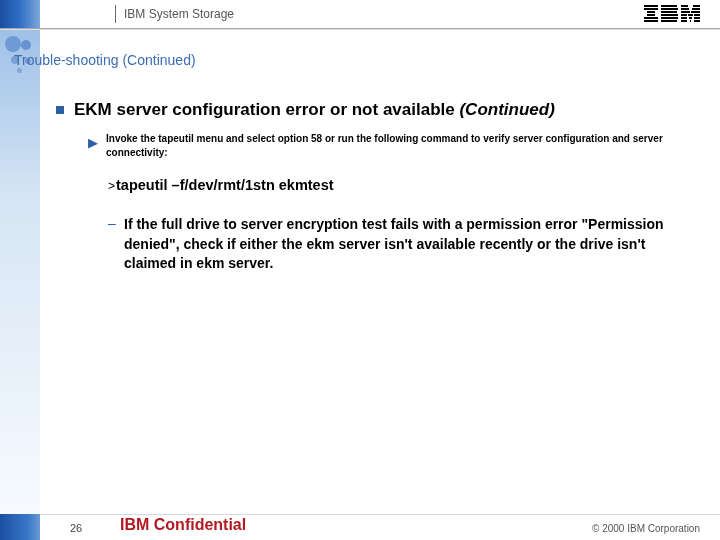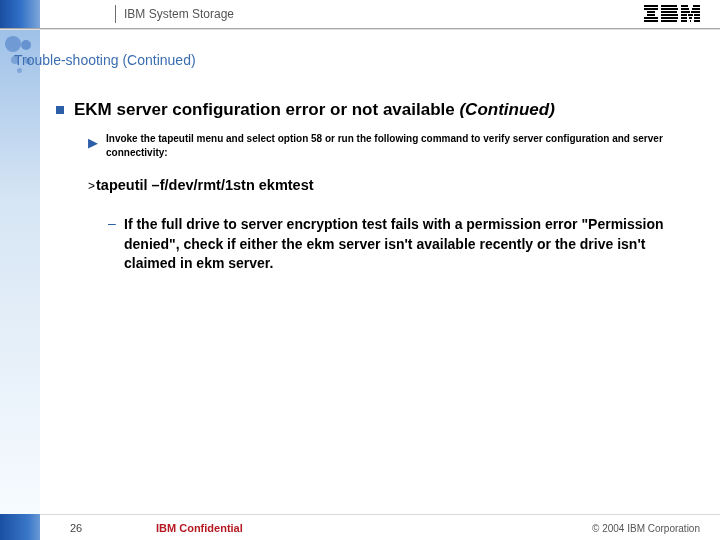--- a/index.html
+++ b/index.html
@@ -37,34 +37,34 @@
 
   .lvl1 { position: relative; padding-left: 18px; margin-bottom: 12px; }
   .lvl1 .bullet { position: absolute; left: 0; top: 6px; width: 8px; height: 8px; background: #2d5ea8; }
   .lvl1 .txt { font-size: 17px; font-weight: 700; color: #000; }
   .lvl1 .txt .it { font-style: italic; }
 
   .lvl2 { position: relative; margin-left: 32px; padding-left: 18px; margin-top: 10px; }
   .lvl2 .arrow { position: absolute; left: 0; top: 3px; font-size: 13px; color: #2d5ea8; }
   .lvl2 .txt { font-size: 10px; font-weight: 700; color: #000; line-height: 1.35; }
 
-  .cmd { margin-left: 32px; margin-top: 18px; font-size: 14.5px; font-weight: 700; color: #000; }
+  .cmd { margin-left: 52px; margin-top: 18px; font-size: 14.5px; font-weight: 700; color: #000; }
   .cmd .gt { font-size: 12px; font-weight: 400; margin-right: 1px; }
 
   .lvl3 { position: relative; margin-left: 52px; padding-left: 16px; margin-top: 22px; }
   .lvl3 .dash { position: absolute; left: 0; top: 0; color: #2d5ea8; font-size: 14px; }
   .lvl3 .txt { font-size: 14px; font-weight: 700; color: #000; line-height: 1.4; }
 
   
   .footer { position: absolute; left: 0; right: 0; bottom: 0; height: 26px; background: #fff; }
   .footer-rule { position: absolute; left: 0; right: 0; top: 0; height: 1px; background: #d9d9d9; }
   .footer-accent { position: absolute; left: 0; bottom: 0; width: 40px; height: 26px;
     background: linear-gradient(90deg, #1a4fa2 0%, #3a77c8 70%, #6a9ad6 100%); }
   .footer-num { position: absolute; left: 70px; bottom: 6px; font-size: 11px; color: #444; }
-  .footer-conf { position: absolute; left: 120px; bottom: 6px; font-size: 11px; color: #b51921; font-weight: 700; margin-left: 36px; }
+  .footer-conf { position: absolute; left: 120px; bottom: 6px; font-size: 16px; color: #b51921; font-weight: 700; }
   .footer-copy { position: absolute; right: 20px; bottom: 6px; font-size: 10px; color: #555; }
 </style>
 </head>
 <body>
 
 <div class="slide">
 
   <div class="header">
     <div class="header-accent"></div>
     <div class="header-divider"></div>
@@ -141,16 +141,16 @@
       <div class="txt">If the full drive to server encryption test fails with a permission error "Permission denied", check if either the ekm server isn't available recently or the drive isn't claimed in ekm server.</div>
     </div>
 
   </div>
 
   <div class="footer">
     <div class="footer-rule"></div>
     <div class="footer-accent"></div>
     <div class="footer-num">26</div>
     <div class="footer-conf">IBM Confidential</div>
-    <div class="footer-copy">© 2004 IBM Corporation</div>
+    <div class="footer-copy">© 2000 IBM Corporation</div>
   </div>
 
 </div>
 
 </body></html>

